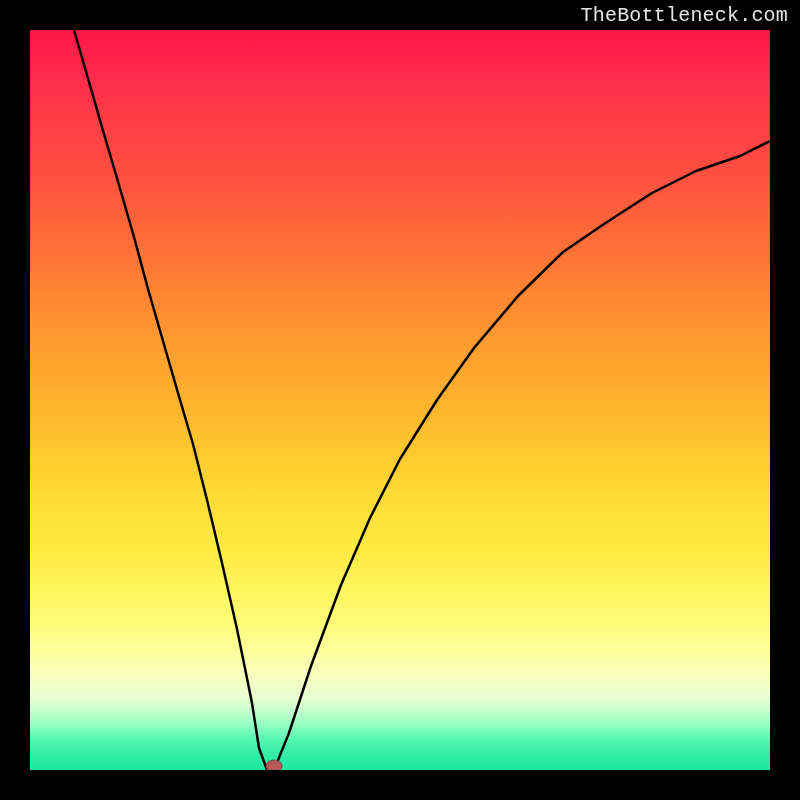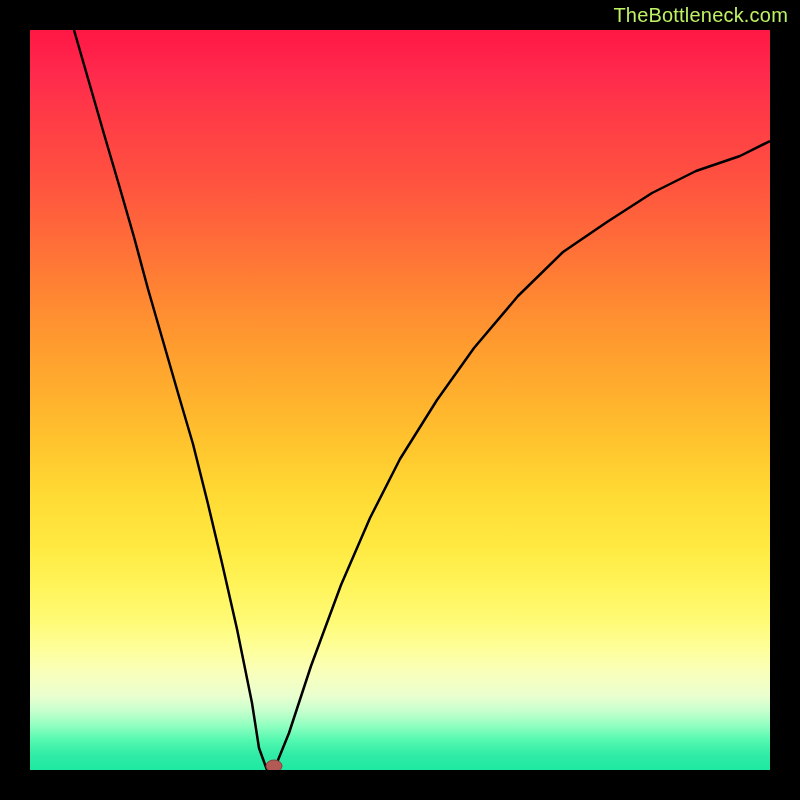--- a/index.html
+++ b/index.html
@@ -52,24 +52,25 @@
       #90ffc0 94%,
       #53f8b0 96%,
       #30eba6 98%,
       #1de9a2 100%
     );
   }
   .watermark {
     position: absolute;
     top: 4px;
     right: 12px;
-    color: #bef264;
+    color: #e5e5e5;
     font-size: 20px;
     letter-spacing: 0.2px;
     user-select: none;
+    font-family: Liberation Mono, monospace;
   }
   svg.curve {
     position: absolute;
     inset: 0;
     width: 740px;
     height: 740px;
   }
 </style>
 </head>
 <body>

